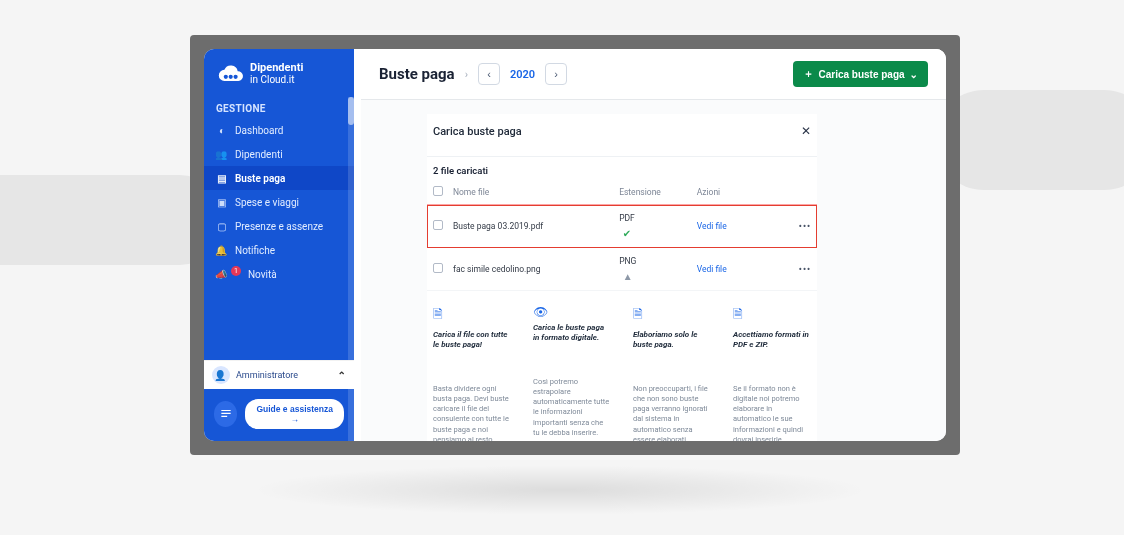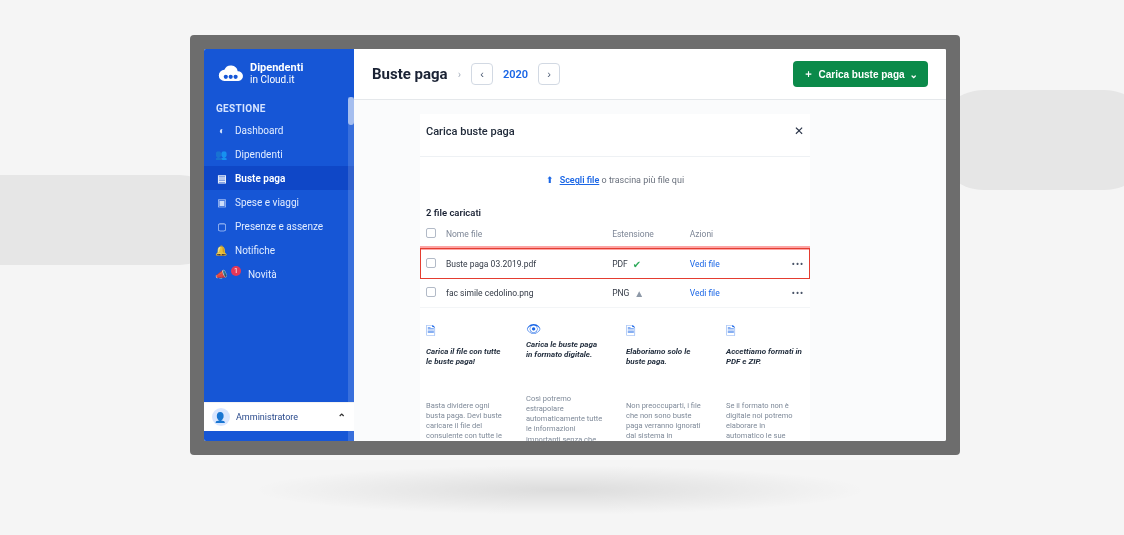--- a/index.html
+++ b/index.html
@@ -41,21 +41,22 @@
     background: #6d6d6d;
     border-radius: 4px;
     padding: 14px;
   }
   .app {
     width: 100%; height: 100%;
     background: #fff;
     display: flex;
     position: relative;
     overflow: hidden;
-    border-radius: 2px;
+    border-radius: 10px;
+    gap: 7px;
   }
   
   .sidebar {
     width: 150px;
     background: #1656d6;
     color: #fff;
     display: flex;
     flex-direction: column;
     font-size: 10px;
     position: relative;
@@ -244,21 +245,21 @@
     border-collapse: collapse;
     font-size: 8.5px;
     color: #333a46;
     table-layout: fixed;
   }
   table.files th {
     text-align: left;
     font-weight: 400;
     color: #7d8696;
     padding: 6px 6px;
-    border-bottom: 4px solid #fca5a5;
+    border-bottom: 1px solid #fca5a5;
   }
   table.files td {
     padding: 8px 6px;
     border-bottom: 1px solid #f3f5f7;
     vertical-align: middle;
   }
   .col-check { width: 18px; }
   .col-name { width: 150px; }
   .col-ext { width: 70px; }
   .col-act { width: 90px; }
@@ -267,21 +268,21 @@
     position: relative;
     margin-left: 32px;
   }
   tr.hl { outline: 1.5px solid #e43d30; outline-offset: -1px; }
   .cbox {
     width: 10px; height: 10px;
     border: 1px solid #b2bac7;
     border-radius: 2px;
     display: inline-block;
   }
-  .ext-pill { display: inline-flex; align-items: center; gap: 5px; }
+  .ext-pill { display: inline-flex; align-items: center; gap: 5px; flex-direction: column; }
   .ok-ic { color: #2faa5a; font-size: 10px; }
   .warn-ic { color: #8d98a7; font-size: 10px; }
   .link { color: #1a66e6; cursor: pointer; }
   .dots { color: #4a5568; font-weight: 700; letter-spacing: 1px; cursor: pointer; text-align: right; }
   
   .info-grid {
     display: flex;
     gap: 22px;
     padding: 14px 6px 0 6px;
     font-size: 7.5px;
@@ -351,20 +352,30 @@
         <span class="nav-badge">1</span>
         <span>Novità</span>
       </div>
 
       <div class="sidebar-footer">
         <div class="admin-row">
           <span class="avatar">👤</span>
           <span>Amministratore</span>
           <span class="chev">⌃</span>
         </div>
+        <div class="help-row">
+          <span class="chat-btn">
+            <svg width="14" height="14" viewBox="0 0 24 24">
+                <path fill="#fff" d="M4 5h16v2H4zm0 5h16v2H4zm0 5h10v2H4z"></path>
+              </svg>
+          </span>
+          <button class="guide-btn">
+            <span>Guide e assistenza →</span>
+          </button>
+        </div>
       </div>
     </aside>
 
     <main class="main">
       <div class="topbar">
         <span class="page-title">Buste paga</span>
         <span class="crumb-sep">›</span>
         <div class="year-nav">
           <button class="sq-btn">‹</button>
           <span class="year-label">2020</span>
@@ -375,24 +386,20 @@
           <span>Carica buste paga</span>
           <span>⌄</span>
         </button>
       </div>
 
       <div class="panel-wrap">
         <div class="panel">
           <div class="panel-head">
             <span class="panel-title">Carica buste paga</span>
             <span class="close-x">✕</span>
-          </div>
-          <div class="dropzone">
-            <span class="up-ic">⬆</span>
-            <a>Scegli file</a><span> o trascina più file qui</span>
           </div>
           <div class="files-count">2 file caricati</div>
           <table class="files">
             <colgroup>
                 <col class="col-check">
                 <col class="col-name">
                 <col class="col-ext">
                 <col class="col-act">
                 <col class="col-menu">
               </colgroup>

